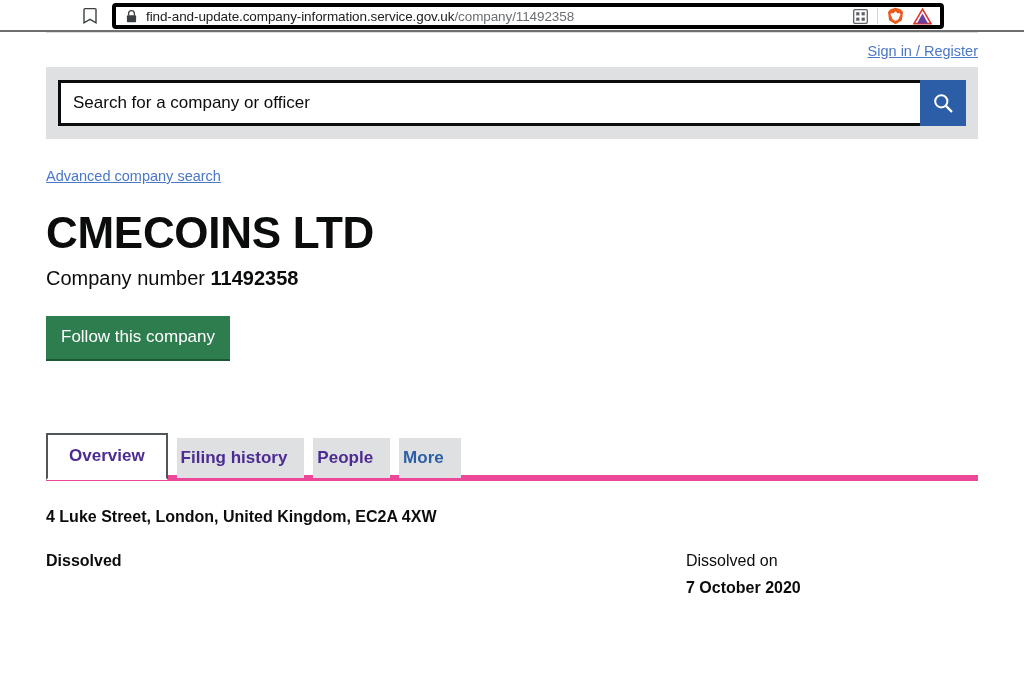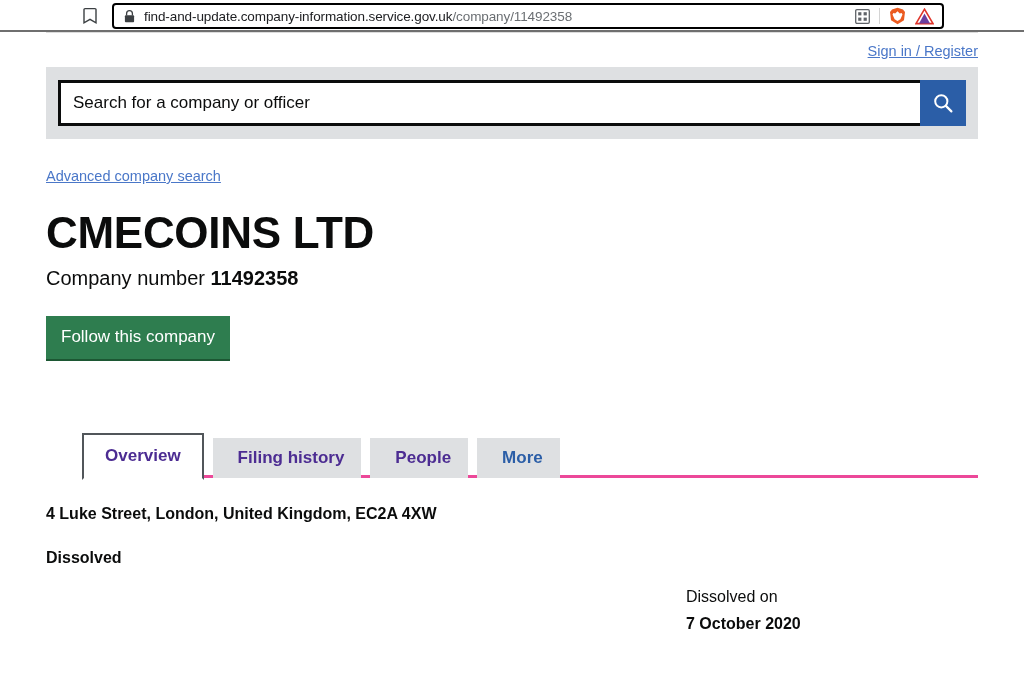--- a/index.html
+++ b/index.html
@@ -37,21 +37,21 @@
     width: 16px;
     height: 18px;
     flex: 0 0 auto;
     margin-right: 14px;
     display: block;
   }
   .url-bar {
     flex: 1 1 auto;
     height: 26px;
     margin-right: 80px;
-    border: 2px solid #000000;
+    border: 4px solid #000000;
     border-radius: 4px;
     background: #ffffff;
     display: flex;
     align-items: center;
     padding: 0 8px 0 10px;
     box-sizing: border-box;
   }
   .lock-icon {
     width: 11px;
     height: 13px;
@@ -177,36 +177,35 @@
     cursor: pointer;
     display: inline-block;
     text-align: center;
   }
 
   
   .tabs {
     margin-top: 72px;
     position: relative;
     height: 42px;
-    border-bottom: 3px solid #ec4899;
-    margin-left: 36px;
+    border-bottom: 6px solid #ec4899;
   }
   .tabs ul {
     list-style: none;
     margin: 0;
     padding: 0;
     display: flex;
     align-items: flex-end;
     gap: 9px;
     position: relative;
     z-index: 2;
   }
   .tab {
     background: #dee0e2;
-    padding: 11px 17px 10px 25px;
+    padding: 11px 17px 10px 4px;
     font-size: 17px;
     font-weight: bold;
     color: #4c2c92;
     cursor: pointer;
     box-sizing: border-box;
     line-height: 1.1;
   }
   .tab.blue { color: #2b5ea7; }
   .tab.active {
     background: #ffffff;
@@ -227,21 +226,21 @@
   }
   .detail-value {
     font-size: 16px;
     font-weight: bold;
     color: #0b0c0c;
   }
   .two-col {
     display: flex;
   }
   .col-left { width: 640px; flex: 0 0 auto; }
-  .col-right { flex: 1 1 auto; margin-top: 39px; }
+  .col-right { flex: 1 1 auto; }
 </style>
 </head>
 <body>
 
 <div class="browser-bar">
 
   <svg class="bookmark-icon" viewBox="0 0 16 18">
     <path d="M3 1.6h10a1 1 0 0 1 1 1v13.2L8 12.3l-6 3.5V2.6a1 1 0 0 1 1-1z" fill="none" stroke="#3c4043" stroke-width="1.4"></path>
   </svg>
 

